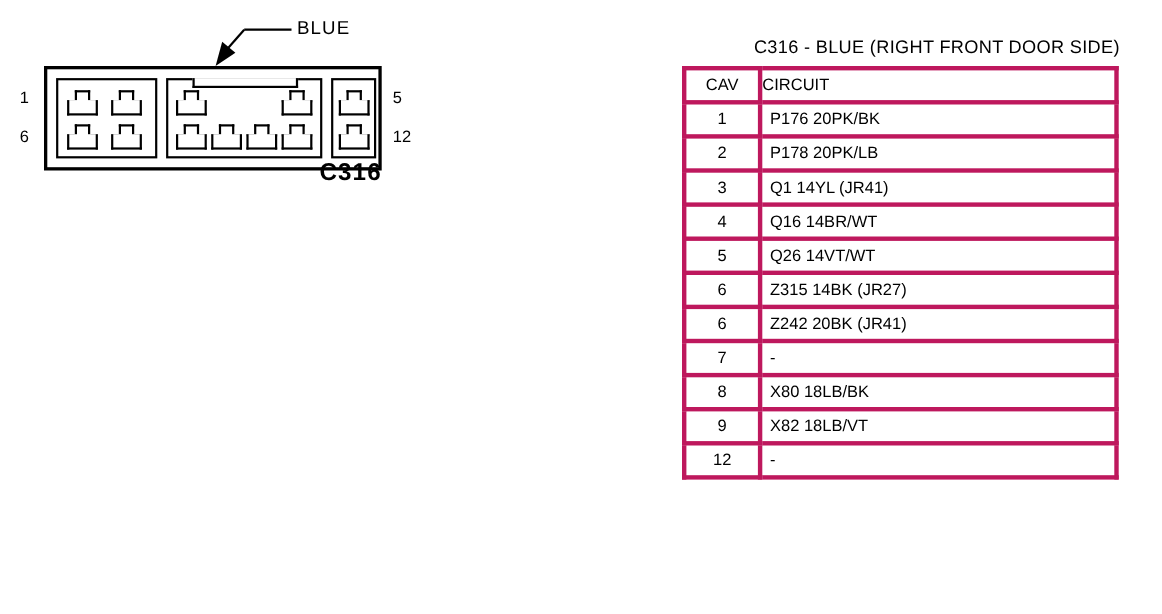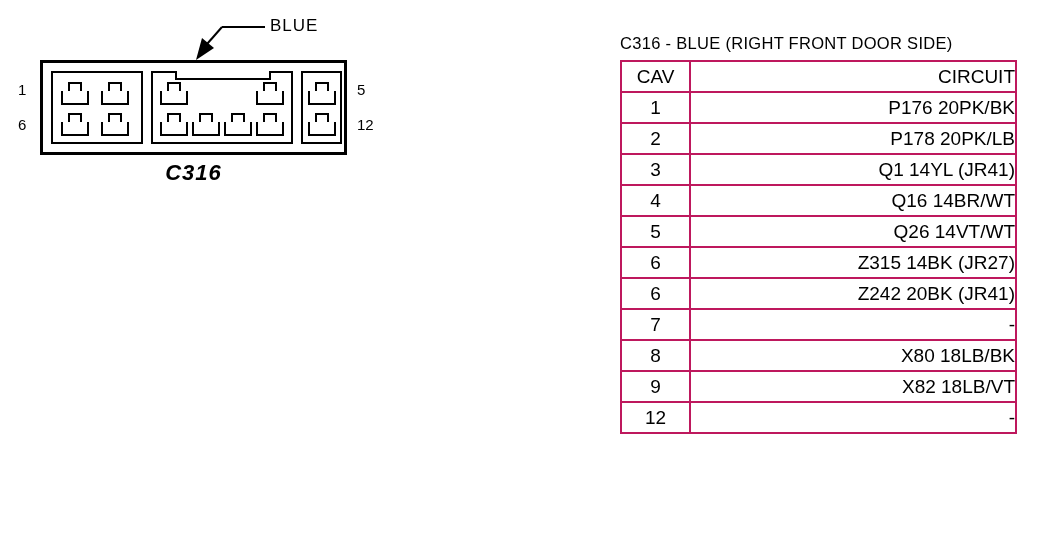--- a/index.html
+++ b/index.html
@@ -121,66 +121,65 @@
     line-height: 1;
   }
   #pin-label-1  { left: 18px;  top: 82px; }
   #pin-label-6  { left: 18px;  top: 117px; }
   #pin-label-5  { left: 357px; top: 82px; }
   #pin-label-12 { left: 357px; top: 117px; }
 
   #connector-name {
     position: absolute;
     left: 40px;
-    top: 160px;
+    top: 144px;
     width: 307px;
-    text-align: center;
+    text-align: right;
     font-size: 22px;
     font-weight: bold;
     letter-spacing: 1px;
-    font-style: italic;
   }
 
   
   #circuit-table-block {
     position: absolute;
     left: 620px;
     top: 34px;
     width: 398px;
   }
   #table-title {
     font-size: 16.5px;
-    text-align: left;
+    text-align: right;
     white-space: nowrap;
     letter-spacing: 0.3px;
     margin-bottom: 7px;
   }
   table {
     border-collapse: collapse;
     width: 397px;
     table-layout: fixed;
   }
   th, td {
-    border: 2px solid #be185d;
+    border: 4px solid #be185d;
     height: 31px;
-    font-size: 19px;
+    font-size: 15px;
     font-weight: normal;
     padding: 0;
     box-sizing: border-box;
   }
   col.cav-col { width: 69px; }
   .cav-cell {
     text-align: center;
   }
   .circuit-cell {
-    text-align: right;
+    text-align: left;
     padding-left: 7px;
   }
   th.circuit-head {
-    text-align: right;
+    text-align: left;
   }
 </style>
 </head>
 <body>
 
 <div id="connector-figure">
 
   <svg width="420" height="80" style="position:absolute;left:0;top:0;">
     <line x1="265" y1="27" x2="222" y2="27" stroke="#000" stroke-width="2"></line>
     <line x1="222" y1="27" x2="200" y2="52" stroke="#000" stroke-width="2"></line>

